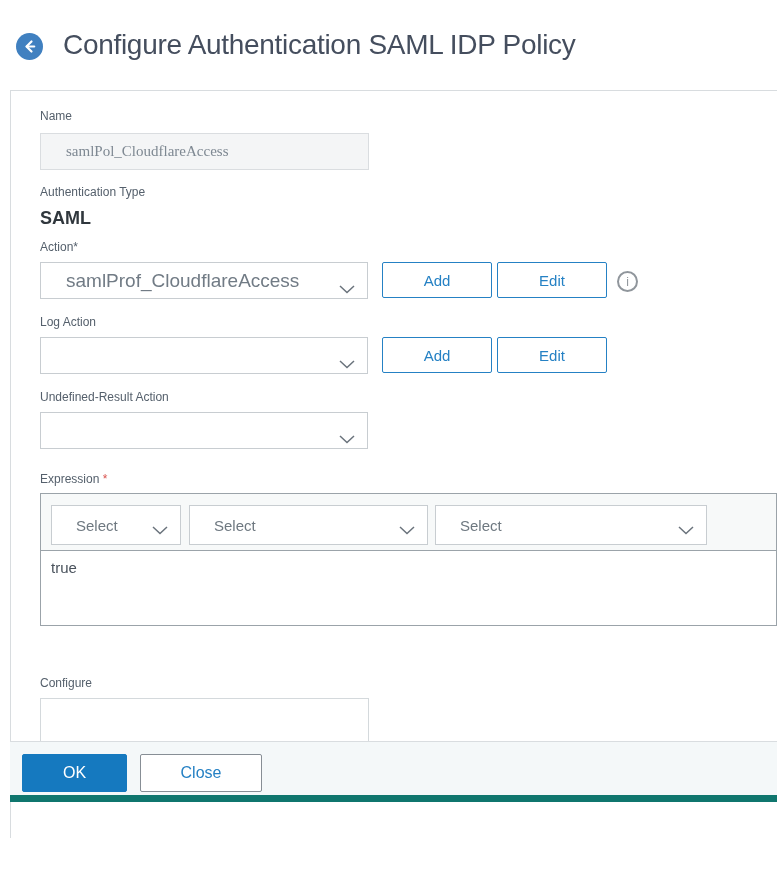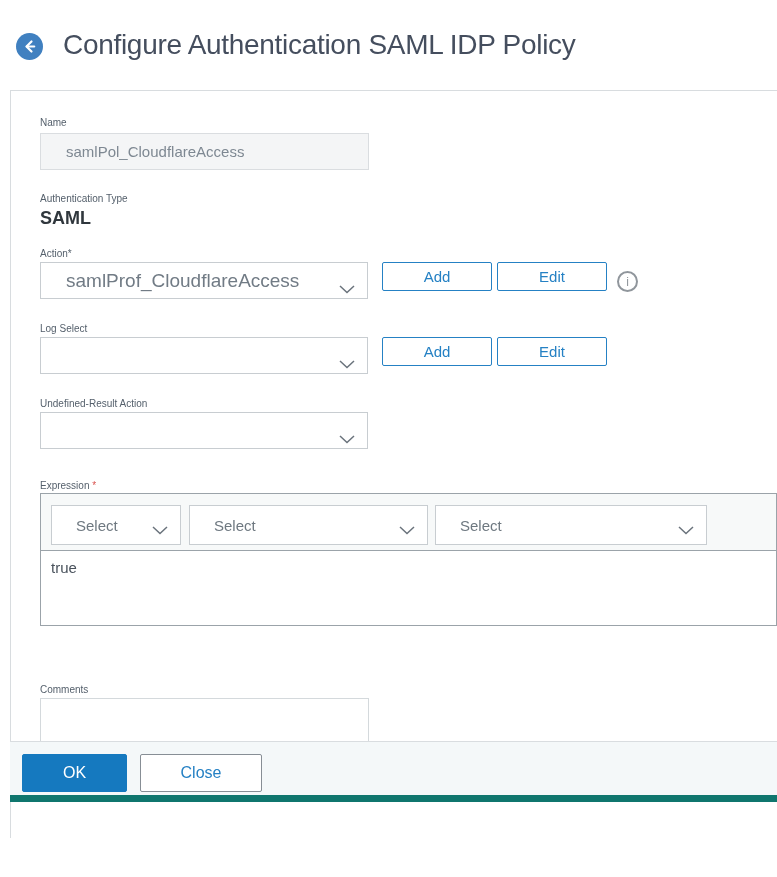--- a/index.html
+++ b/index.html
@@ -27,44 +27,44 @@
   }
   
   .panel {
     position: absolute; left: 10px; top: 90px;
     width: 767px; height: 748px;
     background: #ffffff;
     border-top: 1px solid #d8dcdf;
     border-left: 1px solid #d8dcdf;
   }
   .field-label {
-    position: absolute; font-size: 10px; color: #55606c; white-space: nowrap; margin-top: 8px;
+    position: absolute; font-size: 12px; color: #55606c; white-space: nowrap;
   }
   .req-star { color: #d9534f; }
   .static-value {
     position: absolute; font-size: 18px; font-weight: 700; color: #30373d;
   }
   .text-input {
     position: absolute; width: 329px; height: 37px;
     background: #f4f5f6; border: 1px solid #dadde0;
     color: #7e8892; font-size: 15px; padding-left: 25px;
-    font-family: Liberation Sans, sans-serif;
+    font-family: Liberation Serif, serif;
   }
   .select-box {
     position: absolute; width: 328px; height: 37px;
     background: #ffffff; border: 1px solid #c8cdd1;
     display: flex; align-items: center;
     padding-left: 25px; padding-right: 34px;
     font-size: 19px; color: #717b85; cursor: pointer;
   }
   .select-box .chev {
     position: absolute; right: 12px; top: 50%; margin-top: -4px;
   }
   .btn-outline-blue {
-    position: absolute; width: 110px; height: 29px;
+    position: absolute; width: 110px; height: 36px;
     background: #ffffff; border: 1px solid #2581c4; border-radius: 2px;
     color: #2581c4; font-size: 15px; cursor: pointer;
     font-family: "Liberation Sans", sans-serif;
   }
   .info-icon {
     position: absolute; left: 617px; top: 271px;
     width: 21px; height: 21px; border-radius: 50%;
     border: 2px solid #90969c; color: #90969c;
     display: flex; align-items: center; justify-content: center;
     font-size: 12px; font-style: normal; cursor: pointer; background: #fff;
@@ -156,21 +156,21 @@
           <polyline points="1,1 8,7.5 15,1" fill="none" stroke="#6a737c" stroke-width="1.5"></polyline>
         </svg>
     </span>
   </div>
   <button class="btn-outline-blue" style="left:382px; top:262px;">Add</button>
   <button class="btn-outline-blue" style="left:497px; top:262px;">Edit</button>
   <div class="info-icon">
     <span>i</span>
   </div>
 
-  <label class="field-label" style="left:40px; top:315px;">Log Select</label>
+  <label class="field-label" style="left:40px; top:315px;">Log Action</label>
   <div class="select-box" style="left:40px; top:337px;">
     <span></span>
     <span class="chev">
       <svg width="16" height="9" viewBox="0 0 16 9">
           <polyline points="1,1 8,7.5 15,1" fill="none" stroke="#6a737c" stroke-width="1.5"></polyline>
         </svg>
     </span>
   </div>
   <button class="btn-outline-blue" style="left:382px; top:337px;">Add</button>
   <button class="btn-outline-blue" style="left:497px; top:337px;">Edit</button>
@@ -209,21 +209,21 @@
         <span class="chev">
           <svg width="16" height="9" viewBox="0 0 16 9">
               <polyline points="1,1 8,7.5 15,1" fill="none" stroke="#6a737c" stroke-width="1.5"></polyline>
             </svg>
         </span>
       </div>
     </div>
     <textarea class="expr-value" style="">true</textarea>
   </div>
 
-  <label class="field-label" style="left:40px; top:676px;">Comments</label>
+  <label class="field-label" style="left:40px; top:676px;">Configure</label>
   <textarea class="comments-area" style=""></textarea>
 
   <div class="footer">
     <button class="ok-btn">OK</button>
     <button class="close-btn">Close</button>
   </div>
 
 </div>
 
 </body></html>

